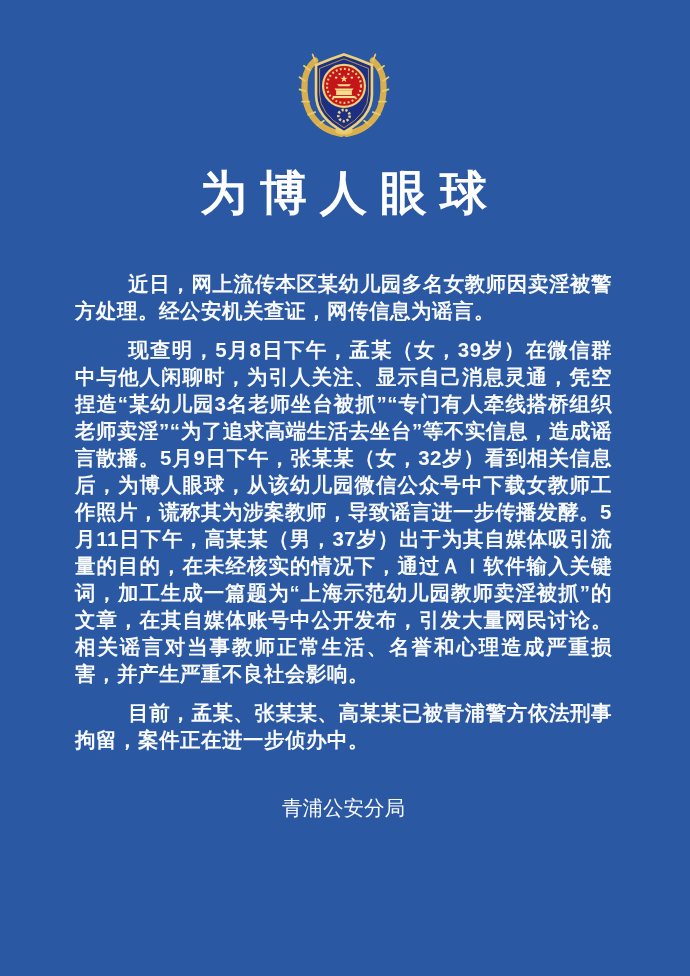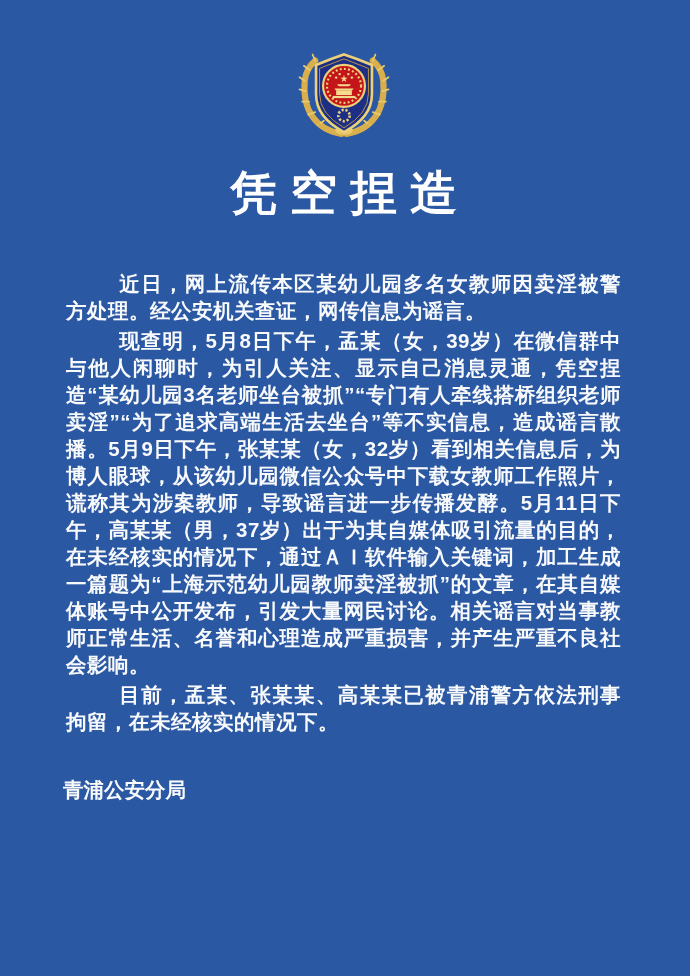--- a/index.html
+++ b/index.html
@@ -28,27 +28,27 @@
     text-indent: 13px;
   }
   .body {
     margin-top: 52px;
     font-size: 20.5px;
     line-height: 27px;
     font-weight: 600;
     text-align: justify;
     letter-spacing: 0.5px;
   }
-  .body p { margin: 3px; text-indent: 2.6em; }
+  .body p { margin: 12px; text-indent: 2.6em; }
   .signature {
     margin-top: 40px;
-    text-align: left;
+    text-align: center;
     font-size: 20.5px;
     line-height: 29px;
-    font-weight: 700;
+    font-weight: 400;
   }
 </style>
 </head>
 <body>
 
 <div class="poster">
 
   <div class="badge">
     <svg viewBox="0 0 120 110" xmlns="http://www.w3.org/2000/svg" aria-hidden="true">
 
@@ -91,25 +91,25 @@
         <polygon points="52,46 68,46 66,48.5 54,48.5"></polygon>
         <polygon points="49,51 71,51 69,53.5 51,53.5"></polygon>
         <rect x="51" y="53.5" width="18" height="5"></rect>
         <rect x="47" y="59.5" width="26" height="2.5"></rect>
       </g>
 
       <circle cx="60" cy="82" r="6.5" fill="none" stroke="#ecd07a" stroke-width="3" stroke-dasharray="2.5,2"></circle>
     </svg>
   </div>
 
-  <h1 class="title">凭空捏造</h1>
+  <h1 class="title">为博人眼球</h1>
 
   <div class="body">
     <p>近日，网上流传本区某幼儿园多名女教师因卖淫被警方处理。经公安机关查证，网传信息为谣言。</p>
     <p>现查明，5月8日下午，孟某（女，39岁）在微信群中与他人闲聊时，为引人关注、显示自己消息灵通，凭空捏造“某幼儿园3名老师坐台被抓”“专门有人牵线搭桥组织老师卖淫”“为了追求高端生活去坐台”等不实信息，造成谣言散播。5月9日下午，张某某（女，32岁）看到相关信息后，为博人眼球，从该幼儿园微信公众号中下载女教师工作照片，谎称其为涉案教师，导致谣言进一步传播发酵。5月11日下午，高某某（男，37岁）出于为其自媒体吸引流量的目的，在未经核实的情况下，通过ＡＩ软件输入关键词，加工生成一篇题为“上海示范幼儿园教师卖淫被抓”的文章，在其自媒体账号中公开发布，引发大量网民讨论。相关谣言对当事教师正常生活、名誉和心理造成严重损害，并产生严重不良社会影响。</p>
-    <p>目前，孟某、张某某、高某某已被青浦警方依法刑事拘留，在未经核实的情况下。</p>
+    <p>目前，孟某、张某某、高某某已被青浦警方依法刑事拘留，案件正在进一步侦办中。</p>
   </div>
 
   <div class="signature">
     <div>青浦公安分局</div>
   </div>
 
 </div>
 
 </body></html>

